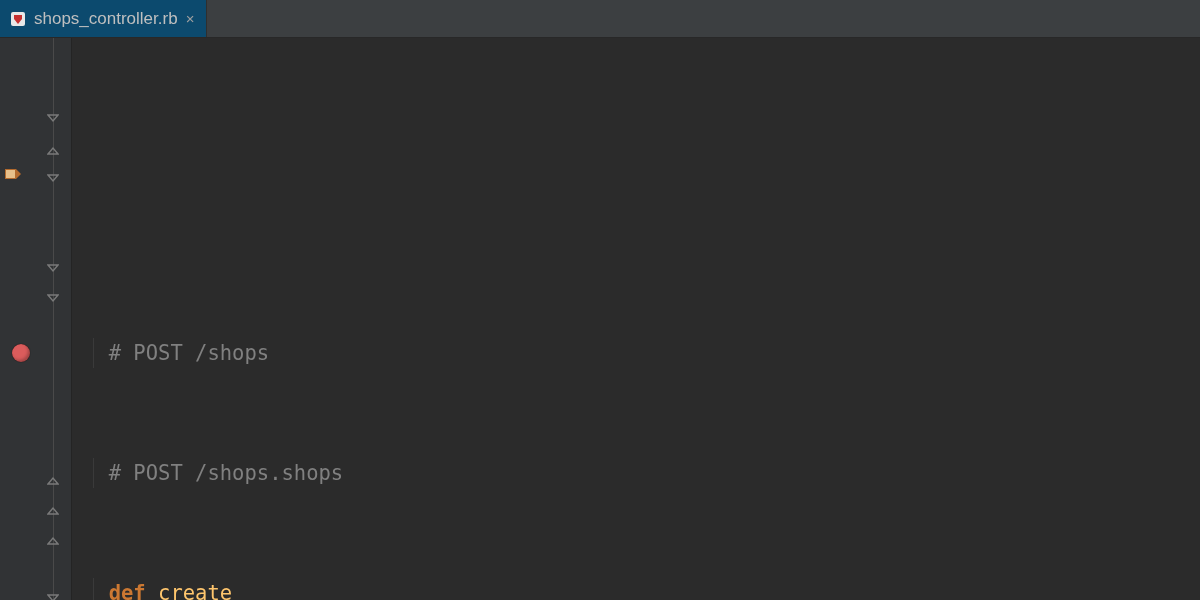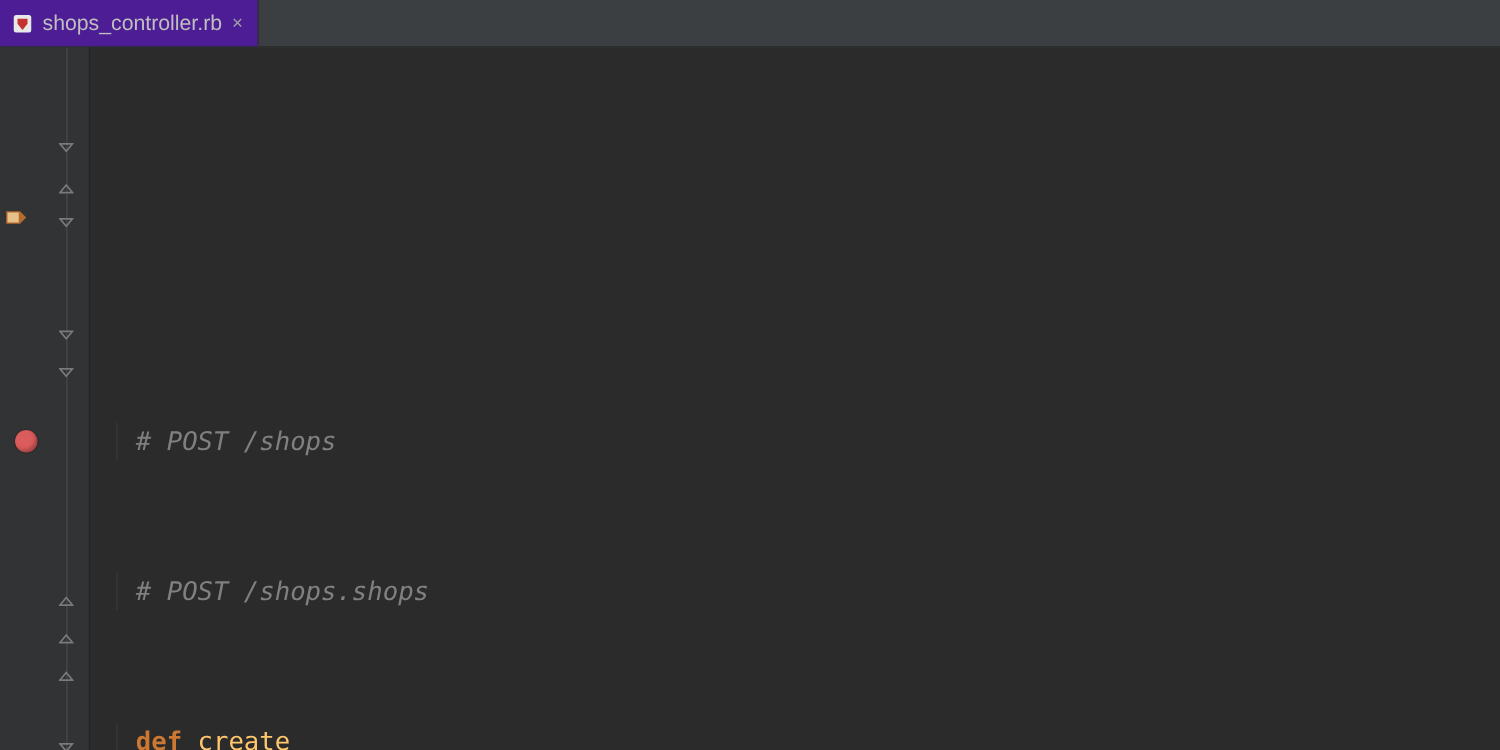--- a/index.html
+++ b/index.html
@@ -16,21 +16,21 @@
     height: 38px;
     background: #3c3f41;
     display: flex;
     align-items: stretch;
     border-bottom: 1px solid #282828;
   }
   .tab {
     display: flex;
     align-items: center;
     padding: 0 12px 0 10px;
-    background: #4c1d95;
+    background: #0c4a6e;
     border-right: 1px solid #2f2f2f;
     gap: 8px;
     font-family: "Segoe UI", "Helvetica Neue", Arial, sans-serif;
     font-size: 17px;
     color: #bfbfbf;
   }
   .tab .file-icon { width:16px; height:16px; display:inline-block; }
   .tab .close { font-size:15px; color:#a0a0a0; }
   
   .editor {
@@ -79,21 +79,21 @@
   .line {
     height:30px;
     padding-left: 12px;
     position:relative;
   }
   .indent-guide {
     position:absolute; top:0; bottom:0; width:1px; background:#3a3a3a;
   }
   .ig1 { left: 21px; }
   
-  .c-comment { color:#808080; font-style:italic; }
+  .c-comment { color:#808080; }
   .c-kw { color:#cc7832; font-weight:600; }
   .c-def { color:#ffc66d; }
 </style>
 </head>
 <body>
 
 <div class="tabbar">
   <div class="tab">
     <span class="file-icon">
       <svg viewBox="0 0 16 16">

